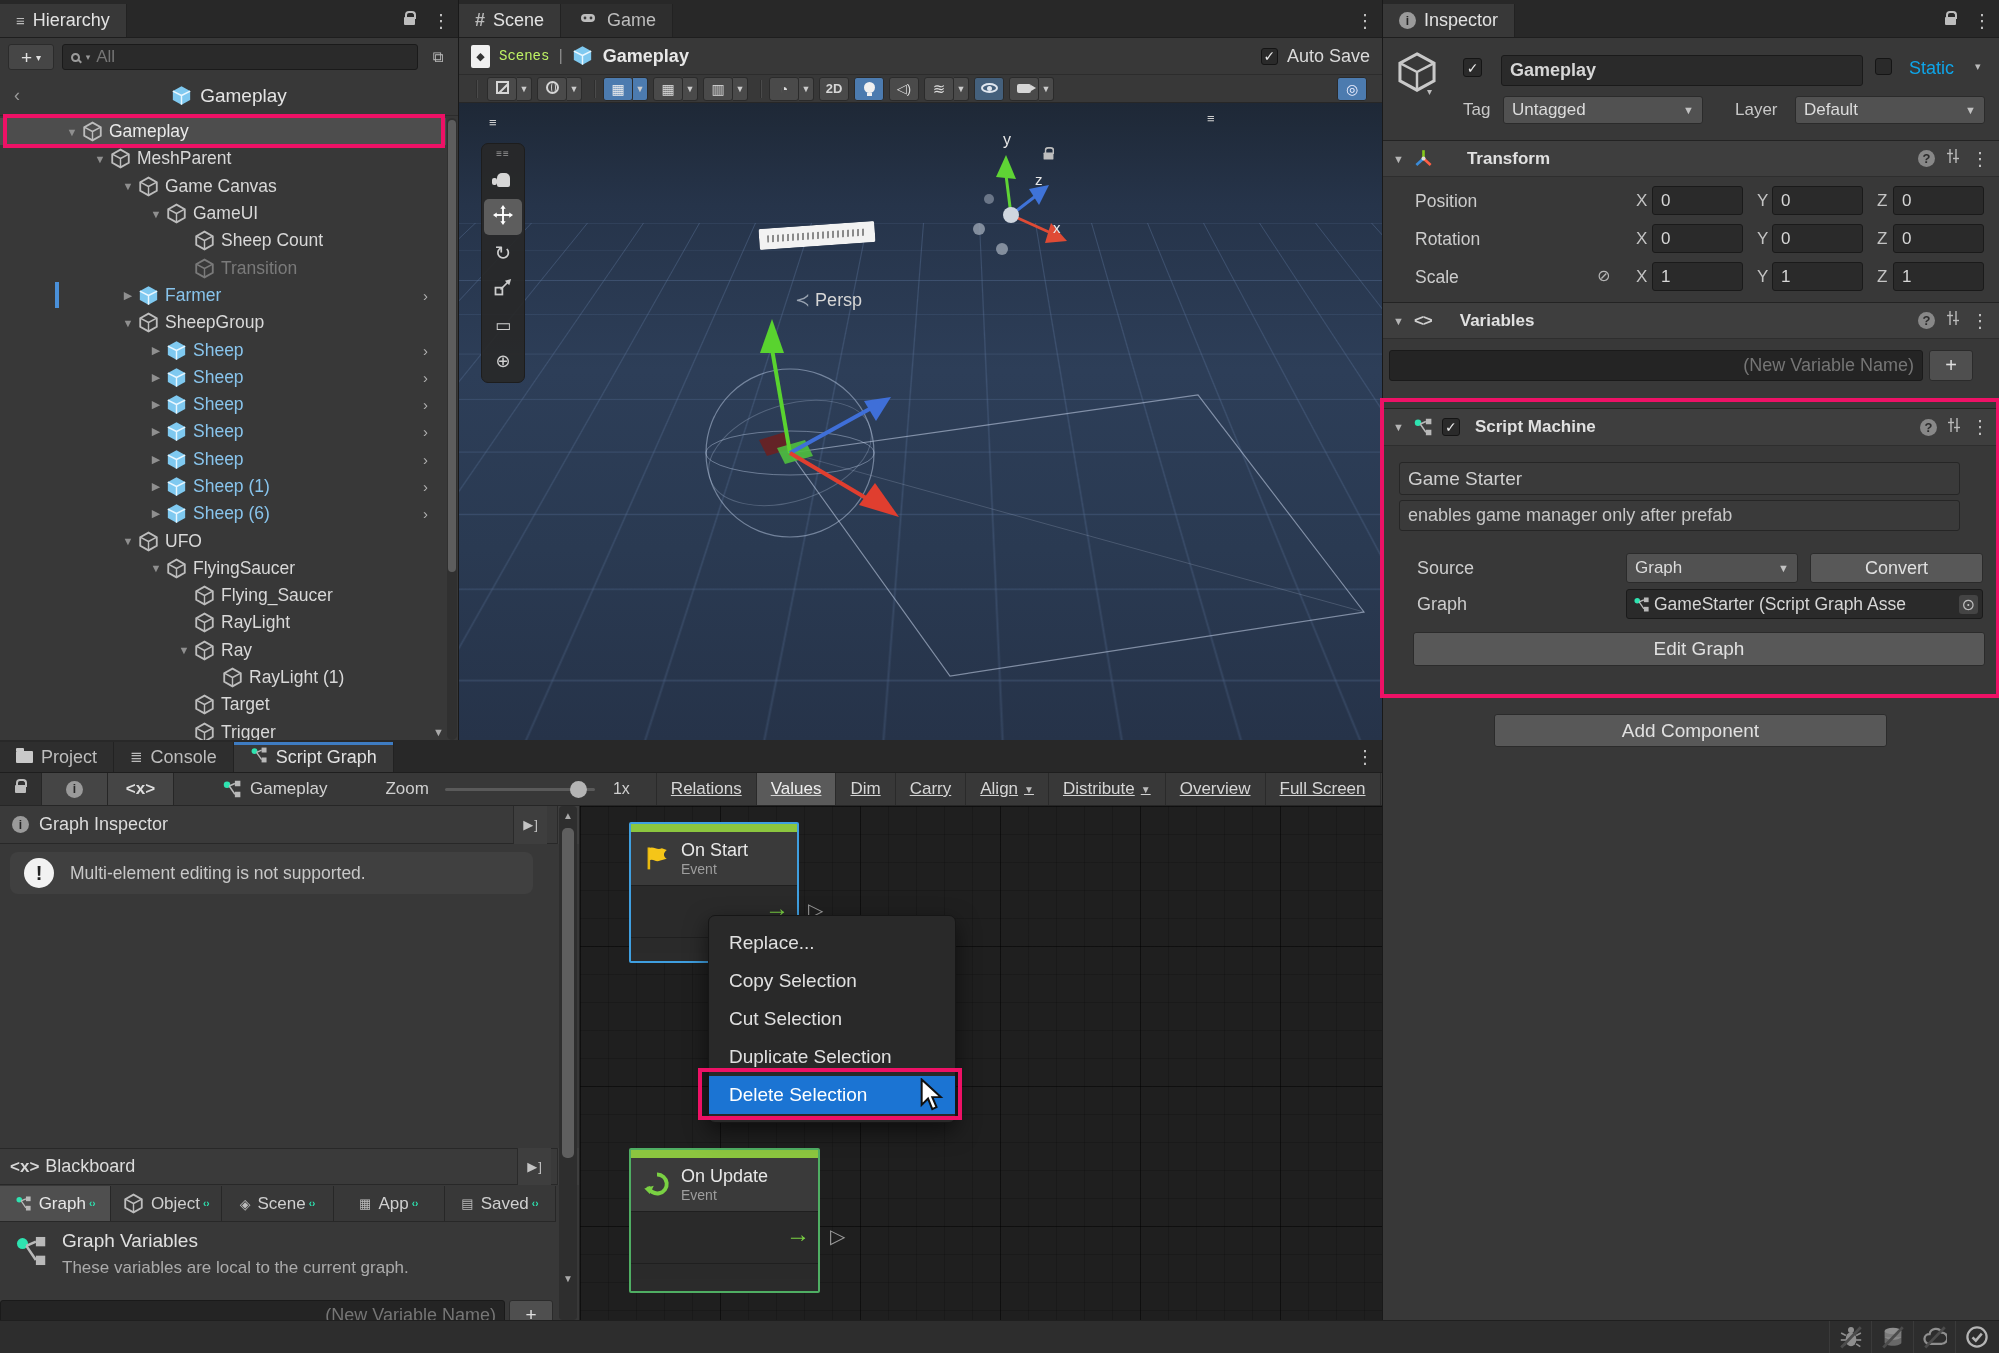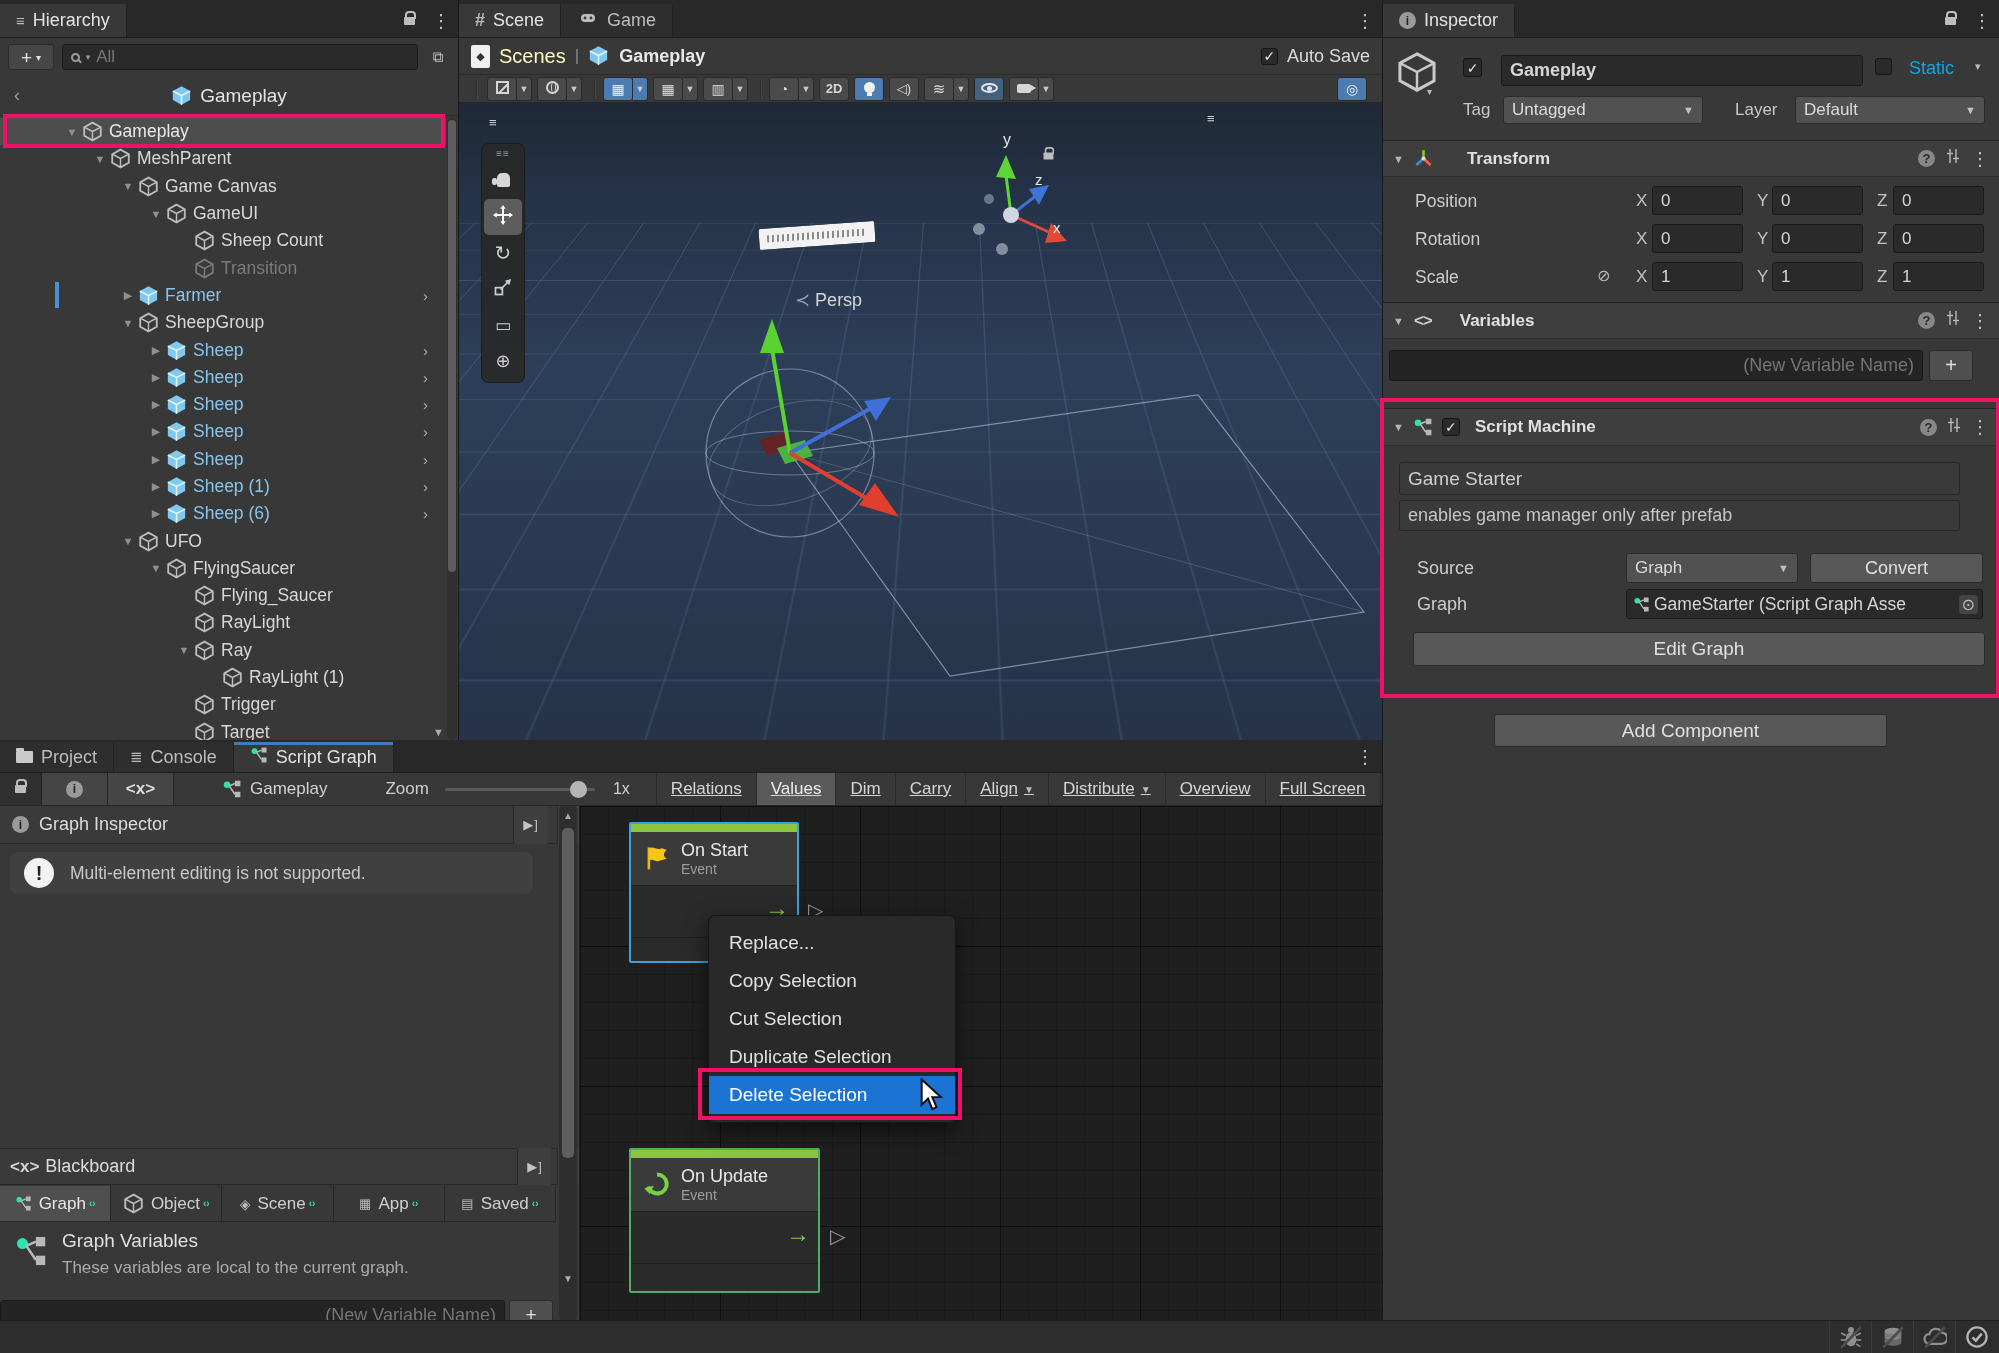--- a/index.html
+++ b/index.html
@@ -326,29 +326,29 @@
             <path d="M8 8 8 14.8 M8 8 1.7 4.7 M8 8 14.3 4.7" stroke="#bdbdbd" stroke-width="1.1" fill="none"></path>
           </svg></span>
         <span>RayLight (1)</span>
       </div>
       <div class="hrow" style="padding-left: 174px;">
         <span class="arr"></span>
         <span class="cicon"><svg width="21" height="21" viewBox="0 0 16 16">
             <path d="M8 1.2 14.3 4.7 14.3 11.3 8 14.8 1.7 11.3 1.7 4.7 Z" fill="none" stroke="#bdbdbd" stroke-width="1.4"></path>
             <path d="M8 8 8 14.8 M8 8 1.7 4.7 M8 8 14.3 4.7" stroke="#bdbdbd" stroke-width="1.1" fill="none"></path>
           </svg></span>
-        <span>Trigger</span>
+        <span>Target</span>
       </div>
       <div class="hrow" style="padding-left: 174px;">
         <span class="arr"></span>
         <span class="cicon"><svg width="21" height="21" viewBox="0 0 16 16">
             <path d="M8 1.2 14.3 4.7 14.3 11.3 8 14.8 1.7 11.3 1.7 4.7 Z" fill="none" stroke="#bdbdbd" stroke-width="1.4"></path>
             <path d="M8 8 8 14.8 M8 8 1.7 4.7 M8 8 14.3 4.7" stroke="#bdbdbd" stroke-width="1.1" fill="none"></path>
           </svg></span>
-        <span>Target</span>
+        <span>Trigger</span>
       </div>
     </div>
 
   <div style="position:absolute;right:1px;top:118px;width:10px;bottom:0;background:#303030;border-radius:5px;">
     <div style="position:absolute;top:2px;left:1px;width:8px;height:452px;background:#5d5d5d;border-radius:4px;"></div>
   </div>
   <div style="position:absolute;right:14px;bottom:2px;color:#aaa;font-size:11px;">▼</div>
   <div class="pink" style="left:3px;top:114px;width:442px;height:34px;"></div>
 </div>
 
@@ -366,21 +366,21 @@
               <circle cx="11" cy="8" r="1.4" fill="#3a3a3a"></circle>
             </svg></span>
           <span>Game</span>
         </div>
       </div>
     <div style="flex:1"></div>
     <div class="ibtn kebab" style="width:34px;height:33px;">⋮</div>
   </div>
   <div class="rowbar" style="top:38px;height:37px;padding:0 12px;gap:9px;border-bottom:1px solid #2c2c2c;">
     <span style="width:19px;height:23px;background:#f0f0f0;border-radius:2px;display:flex;align-items:center;justify-content:center;color:#333;font-size:11px;">◆</span>
-    <span style="font-size:20px;color:#fef9c3;">Scenes</span>
+    <span style="font-size:14px;color:#bef264;font-family:Liberation Mono, monospace;">Scenes</span>
     <span style="color:#8a8a8a;">|</span>
     <span class="cicon" id="bc-cube2" style="width:22px;height:22px;display:inline-block;"><svg width="21" height="21" viewBox="0 0 16 16">
           <path d="M8 1 14.6 4.6 14.6 11.4 8 15 1.4 11.4 1.4 4.6 Z" fill="#7fc9f0"></path>
           <path d="M8 8 8 15 M8 8 1.4 4.6 M8 8 14.6 4.6" stroke="#e9f7ff" stroke-width="1.1" fill="none"></path>
         </svg></span>
     <span style="font-size:18px;font-weight:bold;color:#e8e8e8;">Gameplay</span>
     <div style="flex:1"></div>
     <span class="checkbox" style="width:17px;height:17px;">✓</span>
     <span style="font-size:18px;color:#dadada;">Auto Save</span>
   </div>

